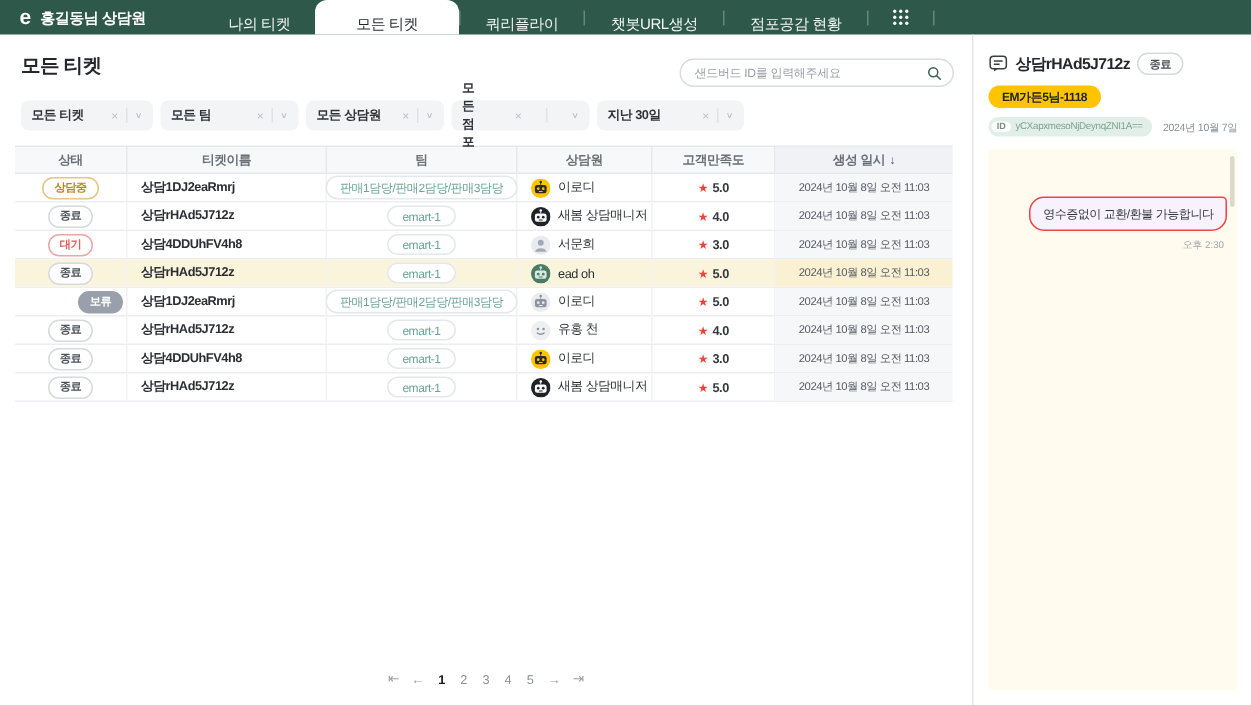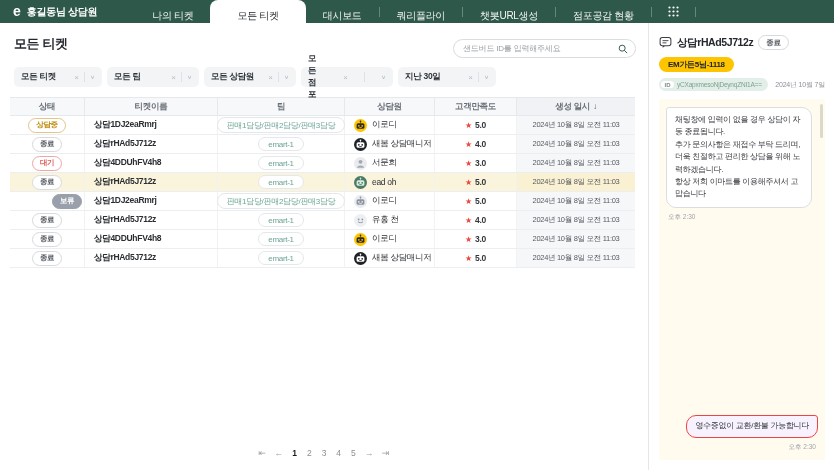--- a/index.html
+++ b/index.html
@@ -107,23 +107,20 @@
       <span class="logo">e</span>
       <span class="name">홍길동님 상담원</span>
     </div>
     <div class="nav-tabs">
         <div class="nav-tab">
           <span>나의 티켓</span>
         </div>
         <div class="nav-tab active">
           <span>모든 티켓</span>
         </div>
-        <div class="nav-tab">
-          <span>대시보드</span>
-        </div>
         <span class="vdiv"></span>
         <div class="nav-tab">
           <span>쿼리플라이</span>
         </div>
         <span class="vdiv"></span>
         <div class="nav-tab">
           <span>챗봇URL생성</span>
         </div>
         <span class="vdiv"></span>
         <div class="nav-tab">
@@ -476,26 +473,20 @@
       <div class="id-row">
         <span class="id-pill">
           <span class="id-chip">ID</span>
           <span class="id-val">yCXapxmesoNjDeynqZNI1A==</span>
         </span>
         <span class="p-date">2024년 10월 7일</span>
       </div>
 
       <div class="chat">
         <span class="chat-thumb"></span>
-      <div class="msg left">
-    <div class="bubble">채팅창에 입력이 없을 경우 상담이 자동 종료됩니다.
-추가 문의사항은 재접수 부탁 드리며, 더욱 친절하고 편리한 상담을 위해 노력하겠습니다.
-항상 저희 이마트를 이용해주셔서 고맙습니다</div>
-    <div class="time">오후 2:30</div>
-  </div>
           <div class="msg right">
     <div class="bubble">영수증없이 교환/환불 가능합니다</div>
     <div class="time">오후 2:30</div>
   </div>
         </div>
     </div>
   </div>
 </div>
 
 </body></html>

